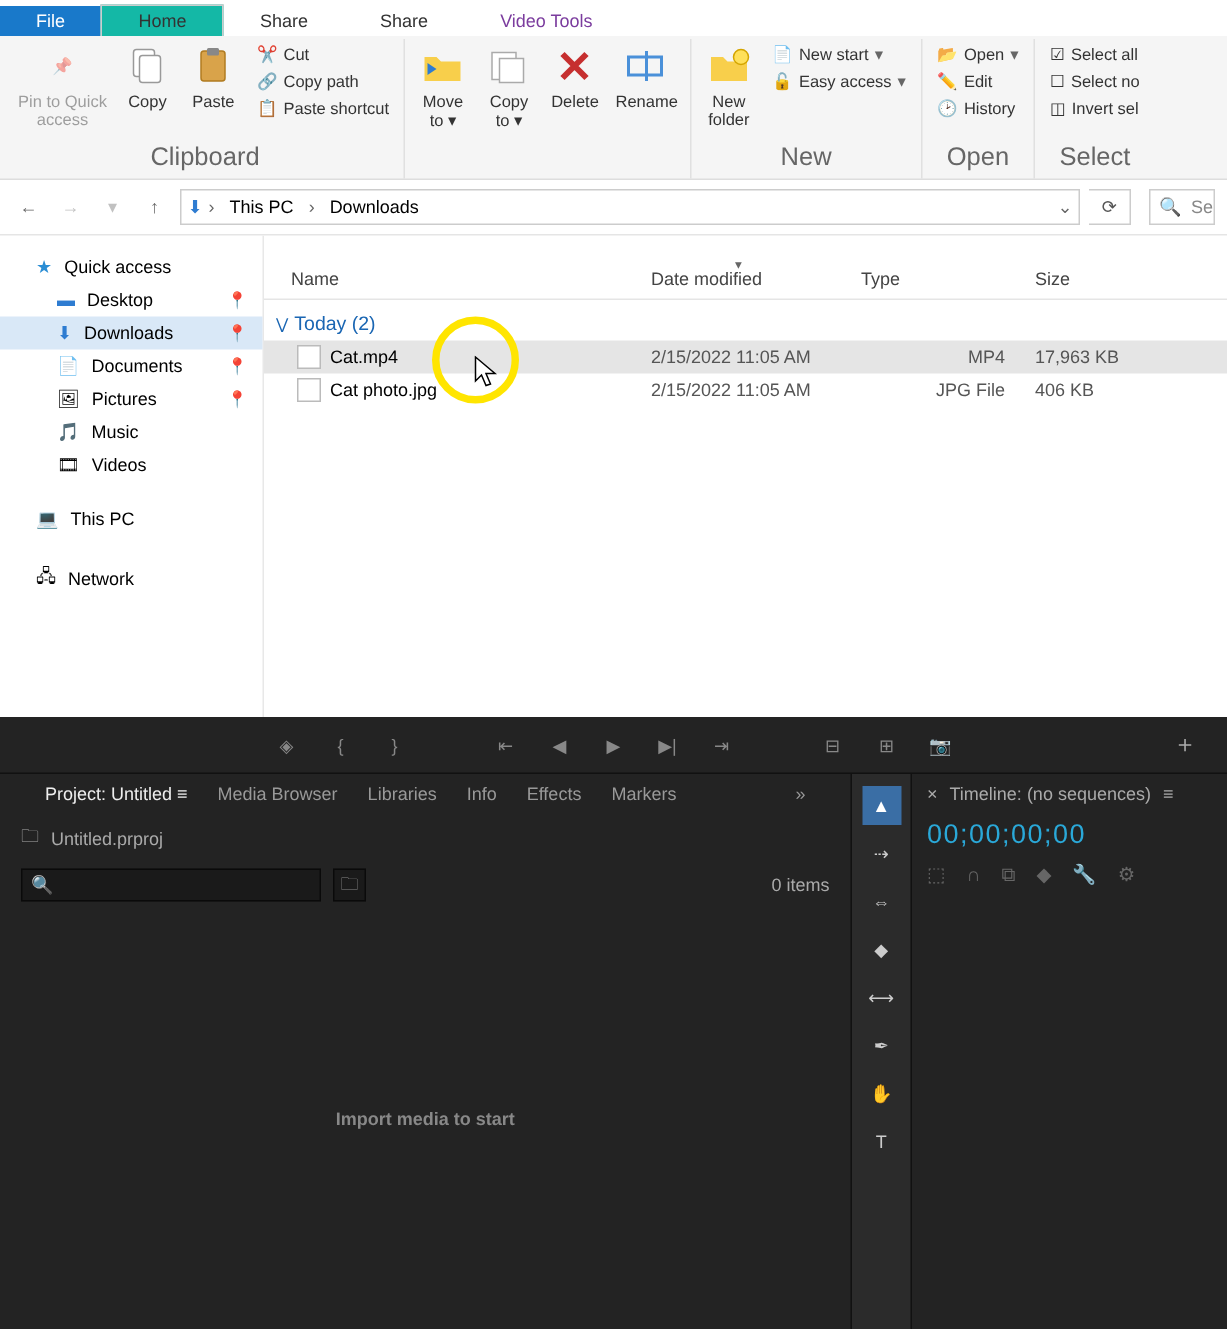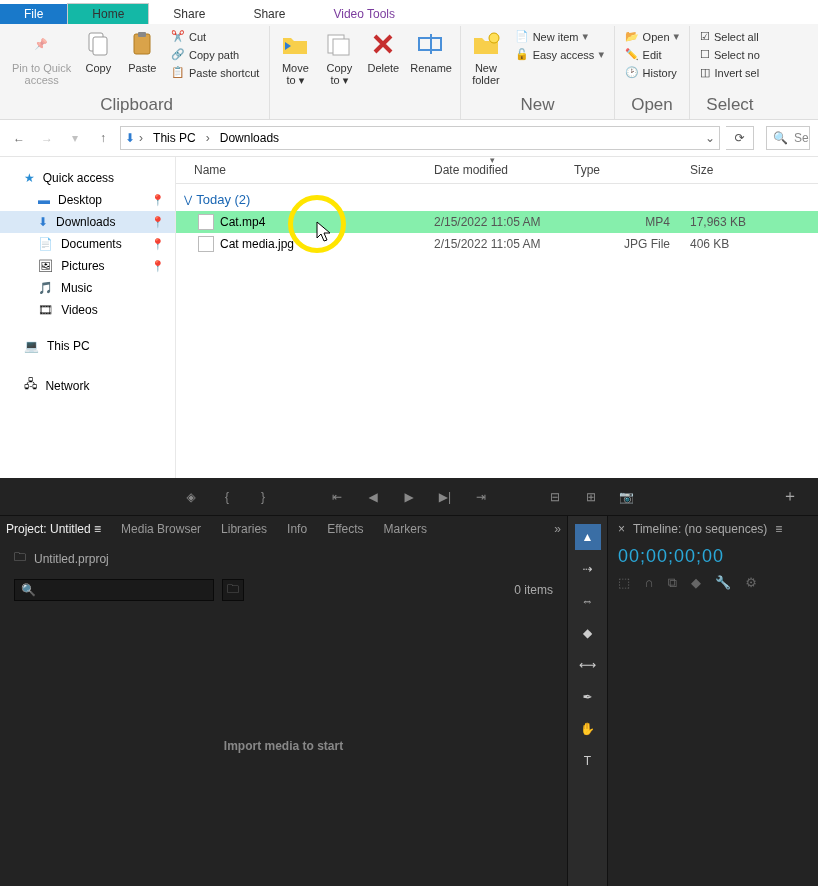--- a/index.html
+++ b/index.html
@@ -38,34 +38,34 @@
 
 .main { flex: 1; display: flex; overflow: hidden; }
 .sidebar { width: 176px; border-right: 1px solid #e8e8e8; padding: 10px 0; font-size: 12px; }
 .side-item { display: flex; align-items: center; gap: 8px; padding: 4px 14px 4px 38px; cursor: pointer; position: relative; }
 .side-item.qa { padding-left: 24px; font-weight: 400; }
 .side-item.qa .star { color: #2a8dd4; }
 .side-item.active { background: #d9e8f7; }
 .side-pin { position: absolute; right: 10px; color: #888; font-size: 11px; }
 .side-spacer { height: 14px; }
 
-.files { flex: 1; display: flex; flex-direction: column; position: relative; }
+.files { flex: 1; display: flex; flex-direction: column; position: relative; margin-top: 16px; }
 .col-headers { display: flex; border-bottom: 1px solid #e5e5e5; font-size: 12px; color: #444; }
 .col { padding: 6px 10px; border-right: 1px solid transparent; }
 .col.name { flex: 0 0 248px; padding-left: 18px; }
 .col.date { flex: 0 0 140px; position: relative; }
 .col.type { flex: 0 0 116px; }
 .col.size { flex: 1; }
 .col.date::before { content: "▾"; position: absolute; top: -2px; left: 66px; color: #666; font-size: 9px; }
 
 .group-hdr { display: flex; align-items: center; gap: 4px; padding: 8px 0 4px 8px; color: #1a66b3; font-size: 13px; }
 .group-hdr .chev { font-size: 10px; }
 
 .file-row { display: flex; align-items: center; font-size: 12px; cursor: pointer; height: 22px; }
-.file-row.selected { background: #86efac; }
+.file-row.selected { background: #e5e5e5; }
 .fcell { padding: 0 10px; white-space: nowrap; overflow: hidden; }
 .fcell.name { flex: 0 0 248px; padding-left: 22px; display: flex; align-items: center; gap: 6px; }
 .fcell.date { flex: 0 0 140px; color: #555; }
 .fcell.type { flex: 0 0 116px; color: #555; text-align: right; }
 .fcell.size { flex: 1; color: #555; padding-right: 34px; }
 .file-ico { width: 16px; height: 16px; border: 1px solid #bbb; background: #fff; display: inline-block; }
 
 .statusbar { border-top: 1px solid #e5e5e5; padding: 4px 10px; font-size: 11px; color: #555; display: flex; gap: 8px; }
 .statusbar .sep { color: #ccc; }
 
@@ -76,21 +76,21 @@
 .cursor { position: absolute; left: 140px; top: 64px; pointer-events: none; }
 
 
 .premiere { background: #232323; color: #bdbdbd; height: 408px; display: flex; flex-direction: column; font-size: 12px; }
 .pr-toolbar { height: 38px; display: flex; align-items: center; justify-content: center; gap: 18px; color: #888; border-bottom: 1px solid #111; position: relative; }
 .pr-toolbar .plus { position: absolute; right: 20px; color: #aaa; font-size: 16px; }
 .pr-tbtn { width: 18px; text-align: center; cursor: pointer; }
 
 .pr-body { flex: 1; display: flex; }
 .pr-left { flex: 0 0 568px; border-right: 1px solid #111; display: flex; flex-direction: column; }
-.pr-tabs { display: flex; align-items: flex-end; gap: 20px; padding: 6px 6px; font-size: 12px; color: #999; }
+.pr-tabs { display: flex; align-items: flex-end; gap: 20px; padding: 6px 30px; font-size: 12px; color: #999; }
 .pr-tabs .active { color: #eee; }
 .pr-tabs .collapse { margin-left: auto; }
 .pr-projrow { display: flex; align-items: center; gap: 8px; padding: 6px 14px; color: #aaa; }
 .pr-search-row { display: flex; align-items: center; gap: 8px; padding: 4px 14px; }
 .pr-search { flex: 0 0 200px; background: #1a1a1a; border: 1px solid #0a0a0a; height: 22px; display: flex; align-items: center; padding: 0 6px; color: #888; }
 .pr-search-ico { width: 22px; height: 22px; background: #1a1a1a; border: 1px solid #0a0a0a; display: flex; align-items: center; justify-content: center; color: #888; }
 .pr-items { margin-left: auto; color: #aaa; }
 .pr-drop { flex: 1; display: flex; align-items: center; justify-content: center; color: #888; font-style: normal; margin: 8px 14px; font-weight: bold; }
 
 .pr-tool-col { width: 40px; background: #2b2b2b; border-right: 1px solid #111; display: flex; flex-direction: column; align-items: center; padding-top: 8px; gap: 6px; }
@@ -216,21 +216,21 @@
                 <path class="svg-folder" d="M2 6h8l3 3h13v13H2z"></path>
                 <circle cx="22" cy="6" r="5" fill="#ffe05a" stroke="#d4a500"></circle>
               </svg>
             </span>
           <span style="white-space:pre-line">New
 folder</span>
         </div>
         <div class="ribbon-col">
           <div class="ribbon-small">
               <span>📄</span>
-              <span>New item</span>
+              <span>New start</span>
               <span class="chev">▾</span>
             </div>
           <div class="ribbon-small">
               <span>🔓</span>
               <span>Easy access</span>
               <span class="chev">▾</span>
             </div>
         </div>
       </div>
       <div class="ribbon-group-label">New</div>
@@ -363,21 +363,21 @@
             <span class="file-ico"></span>
             <span>Cat.mp4</span>
           </div>
         <div class="fcell date">2/15/2022 11:05 AM</div>
         <div class="fcell type">MP4</div>
         <div class="fcell size">17,963 KB</div>
       </div>
       <div class="file-row">
         <div class="fcell name">
             <span class="file-ico"></span>
-            <span>Cat media.jpg</span>
+            <span>Cat photo.jpg</span>
           </div>
         <div class="fcell date">2/15/2022 11:05 AM</div>
         <div class="fcell type">JPG File</div>
         <div class="fcell size">406 KB</div>
       </div>
 
       <div class="highlight-circle"></div>
       <svg class="cursor" width="18" height="22">
           <path d="M1 1l0 16 4-4 3 7 3-1-3-7 6 0z" fill="#fff" stroke="#000" stroke-width="1"></path>
         </svg>

